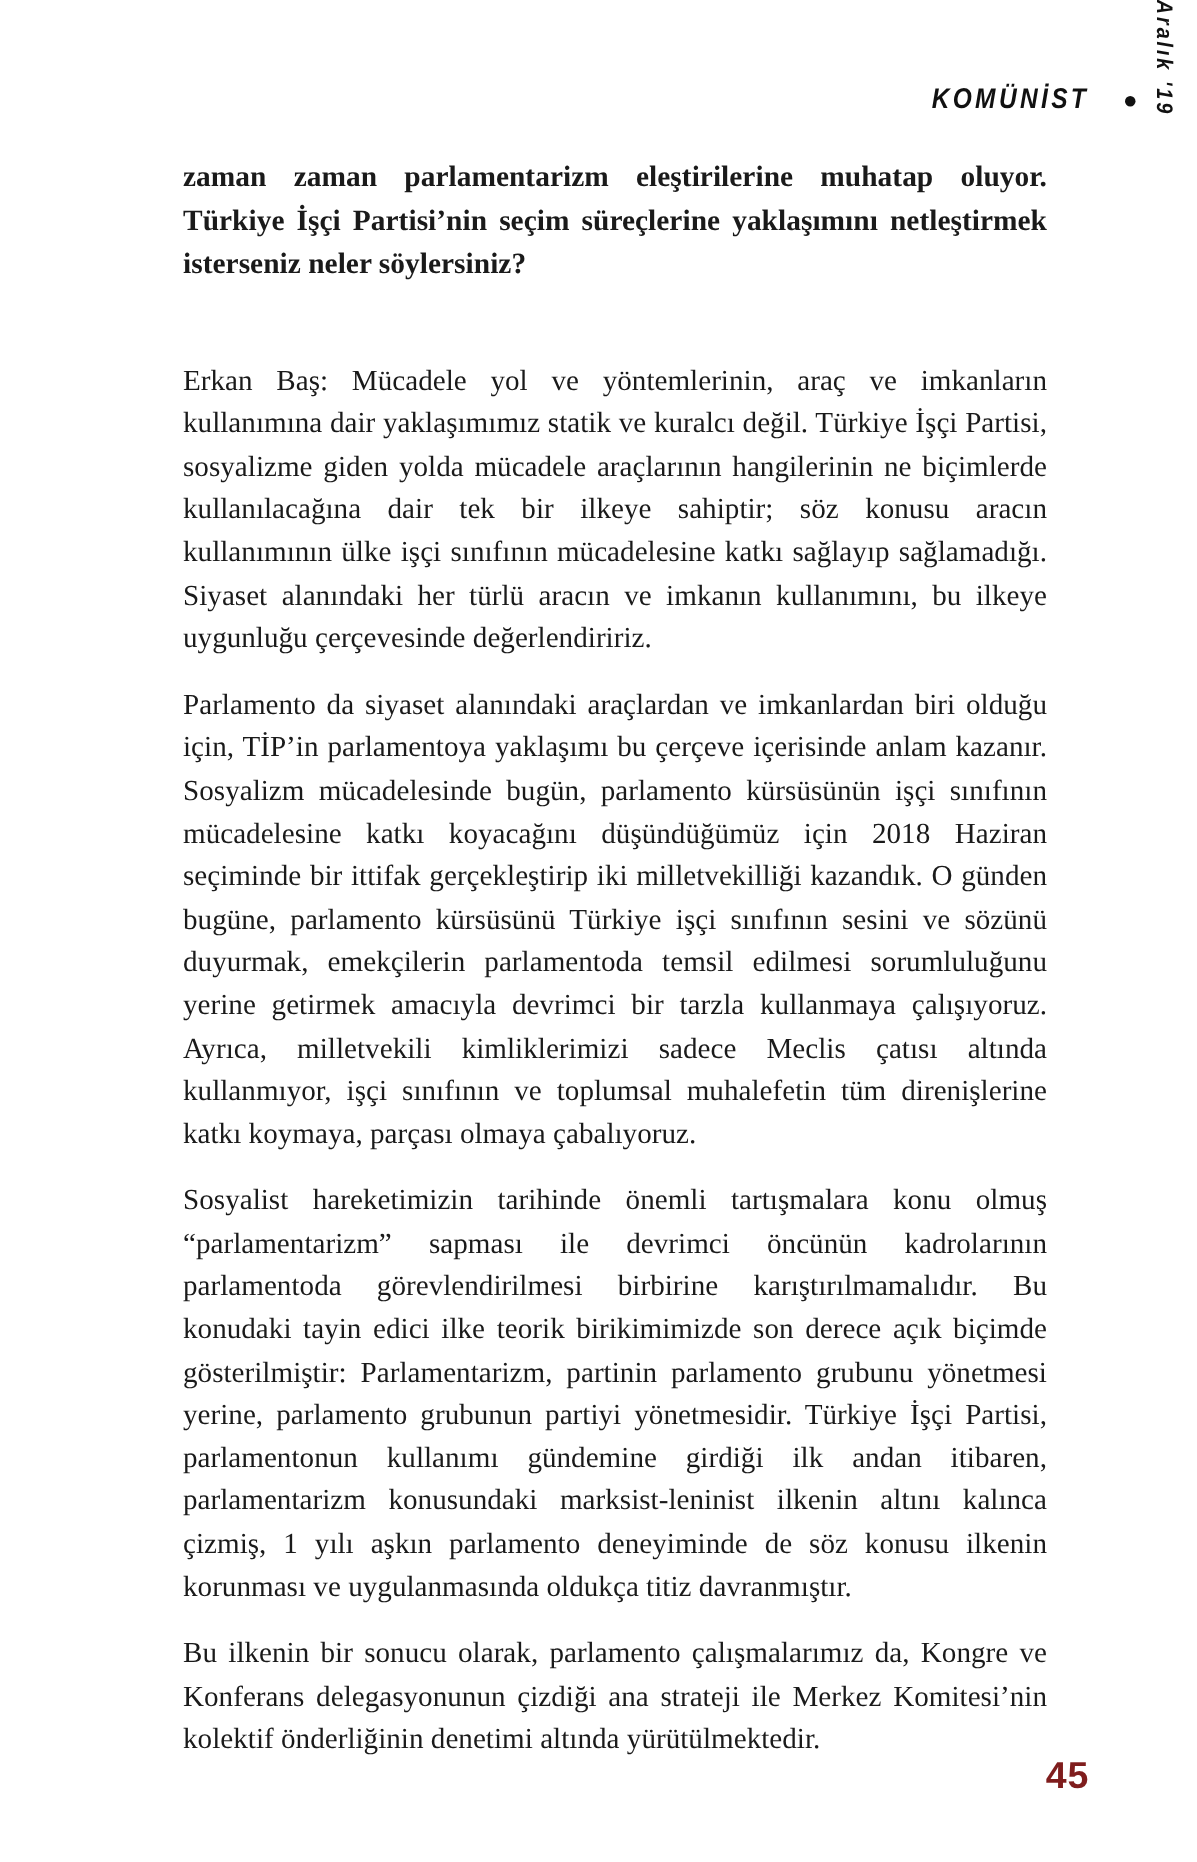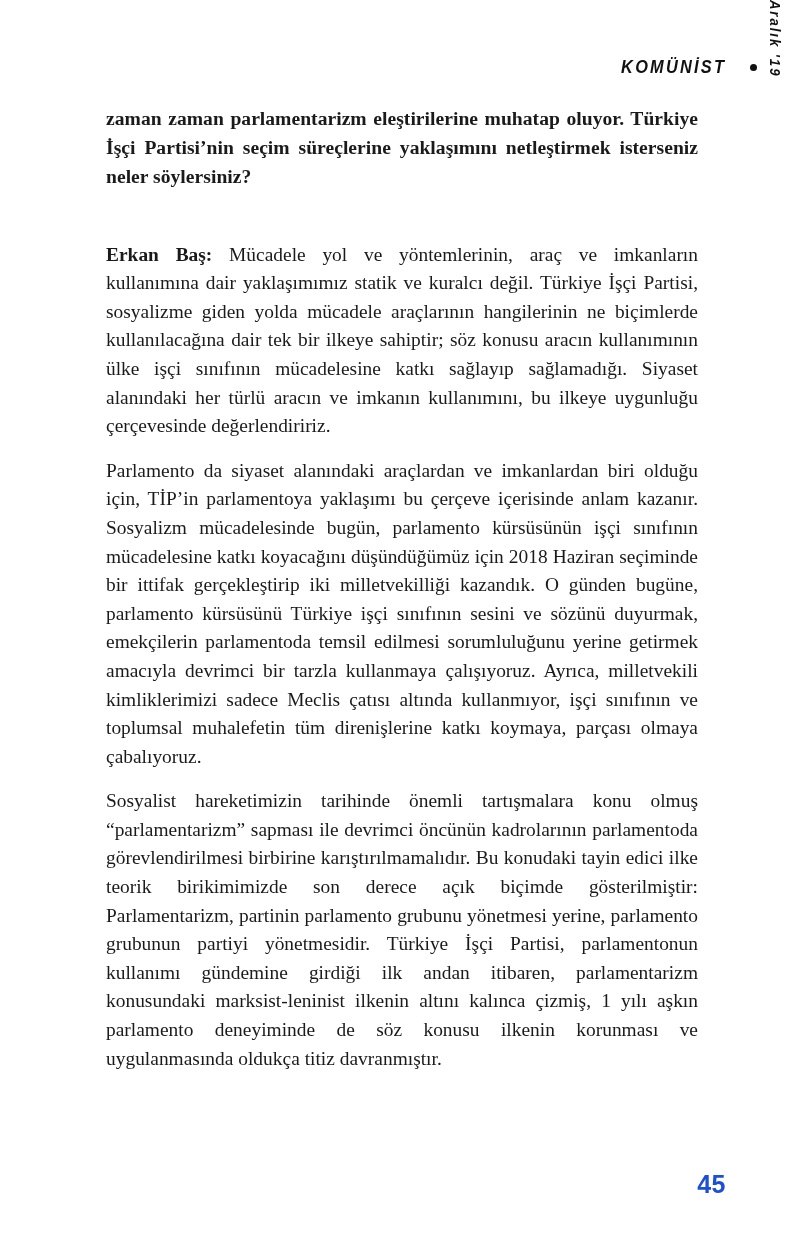--- a/index.html
+++ b/index.html
@@ -69,53 +69,53 @@
 
   
   .column {
     position: absolute;
     left: 106px;
     top: 104px;
     width: 592px;
   }
 
   p.body-par {
-    margin: 0 0 16px 0;
+    margin: 0 0 16px 16px;
     font-size: 19.4px;
     line-height: 28.6px;
     text-align: justify;
     text-justify: inter-word;
     hyphens: manual;
     -webkit-hyphens: manual;
     letter-spacing: 0.02px;
   }
 
   p.question {
     font-weight: bold;
     margin-bottom: 49px;
     font-size: 19.6px;
     line-height: 29.2px;
   }
 
   .speaker {
-    font-weight: bold;
+    font-weight: normal;
   }
 
   .em {
   }
 
   
   .folio {
     position: absolute;
     right: 72px;
     bottom: 42px;
     font-family: "Liberation Sans", "DejaVu Sans", sans-serif;
     font-weight: bold;
     font-size: 25px;
-    color: #1d4ed8;
+    color: #7f1d1d;
     letter-spacing: 0.5px;
   }
 </style>
 </head>
 <body>
 
 <div class="page">
 
   <div class="running-head">KOMÜNİST</div>
 
@@ -128,18 +128,19 @@
   <div class="column">
 
     <p class="body-par question">zaman zaman parlamentarizm eleştirilerine muhatap oluyor. Türkiye İşçi Partisi’nin seçim süreçlerine yaklaşımını netleştirmek isterseniz neler söylersiniz?</p>
 
     <p class="body-par"><span class="speaker">Erkan Baş:</span><span> Mücadele yol ve yöntemlerinin, araç ve imkanların kullanımına dair yaklaşımımız statik ve kuralcı değil. Türkiye İşçi Partisi, sosyalizme giden yolda mücadele araçlarının hangilerinin ne biçimlerde kullanılacağına dair tek bir ilkeye sahiptir; söz konusu aracın kullanımının ülke işçi sınıfının mücadelesine katkı sağlayıp sağlamadığı. Siyaset alanındaki her türlü aracın ve imkanın kullanımını, bu ilkeye uygunluğu çerçevesinde değerlendiririz.</span></p>
 
     <p class="body-par"><span>Parlamento da siyaset alanındaki araçlardan ve imkanlardan biri olduğu için, TİP’in parlamentoya yaklaşımı bu çerçeve içerisinde anlam kazanır. Sosyalizm mücadelesinde bugün, parlamento kürsüsünün işçi sınıfının mücadelesine katkı koyacağını düşündüğümüz için 2018 Haziran seçiminde bir ittifak gerçekleştirip iki milletvekilliği </span><span class="em">kazandık. O günden bugüne, parlamento kürsüsünü Türkiye işçi sınıfının sesini ve sözünü duyurmak, emekçilerin parlamentoda temsil edilmesi sorumluluğunu yerine getirmek amacıyla devrimci bir tarzla kullanmaya çalışıyoruz. Ayrıca, milletvekili kimliklerimizi sadece Meclis çatısı altında kullanmıyor, işçi sınıfının ve toplumsal muhalefetin</span><span> tüm direnişlerine katkı koymaya, parçası olmaya çabalıyoruz.</span></p>
 
     <p class="body-par"><span>Sosyalist hareketimizin tarihinde önemli tartışmalara konu olmuş “parlamentarizm” sapması ile devrimci öncünün kadrolarının parlamentoda görevlendirilmesi birbirine karıştırılmamalıdır. Bu konudaki tayin edici ilke teorik birikimimizde son derece açık biçimde gösterilmiştir: Parlamentarizm, partinin parlamento grubunu yönetmesi yerine, parlamento grubunun partiyi yönetmesidir. Türkiye İşçi Partisi, parlamentonun kullanımı gündemine girdiği ilk andan itibaren, parlamentarizm konusundaki marksist-leninist ilkenin altını kalınca çizmiş, 1 yılı aşkın parlamento deneyiminde de söz konusu ilkenin korunması ve uygulanmasında oldukça titiz davranmıştır.</span></p>
 
+    <p class="body-par"><span>Bu ilkenin bir sonucu olarak, parlamento çalışmalarımız da, Kongre ve Konferans delegasyonunun çizdiği ana strateji ile Merkez Komitesi’nin kolektif önderliğinin denetimi altında yürütülmektedir.</span></p>
 
   </div>
 
   <div class="folio">45</div>
 
 </div>
 
 </body></html>

